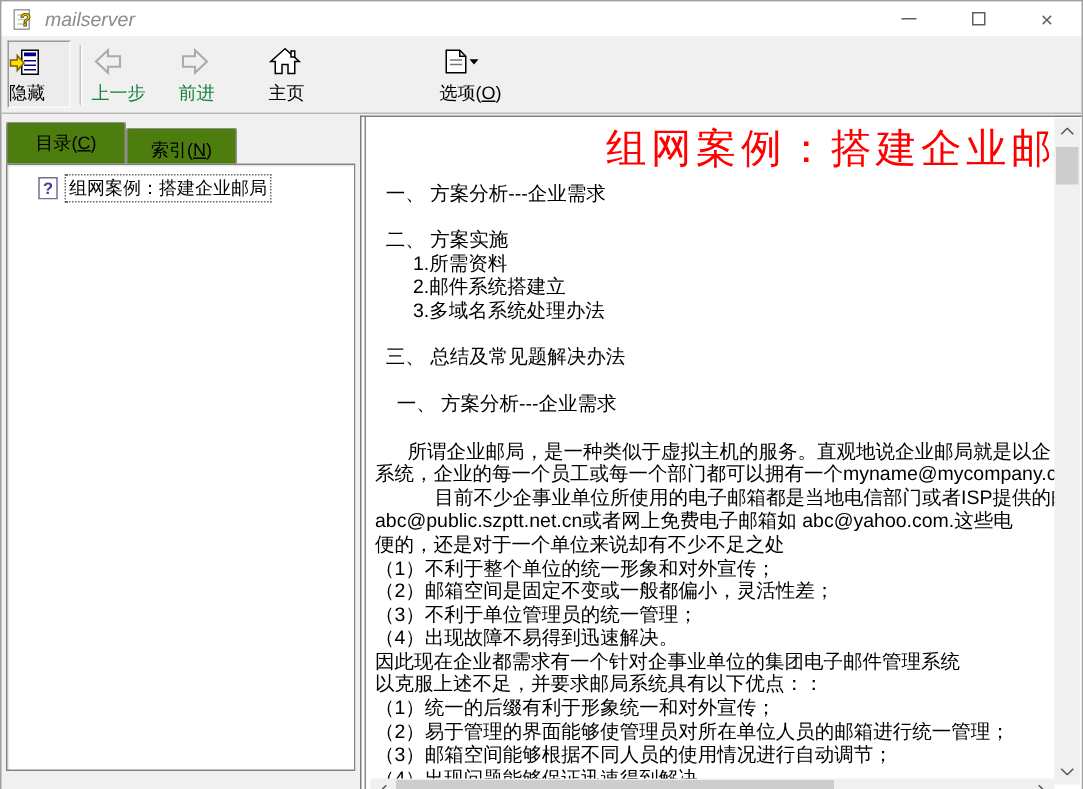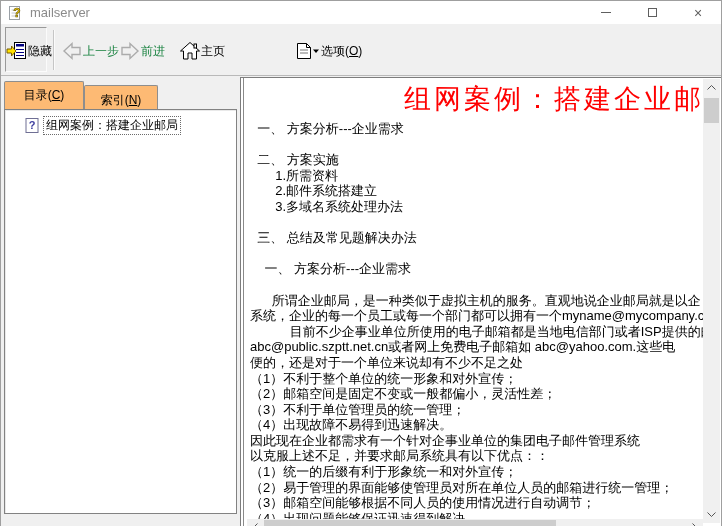--- a/index.html
+++ b/index.html
@@ -5,42 +5,42 @@
   * { margin:0; padding:0; box-sizing:border-box; }
   html,body { width:722px; height:526px; overflow:hidden; }
   body { font-family:"Liberation Sans","DejaVu Sans",sans-serif; background:#fff; }
   .window { position:relative; width:722px; height:526px; background:#f0f0f0;
             border:1px solid #9f9f9f; border-bottom:none; overflow:hidden; }
 
   
   .titlebar { position:absolute; left:0; top:0; width:100%; height:23px; background:#ffffff;
               display:flex; align-items:center; }
   .titlebar .appicon { margin-left:7px; width:16px; height:16px; flex:0 0 auto; }
-  .titlebar .title { margin-left:6px; font-size:13px; color:#8b8b8b; }
+  .titlebar .title { margin-left:6px; font-size:13px; color:#8b8b8b;font-style:italic; }
   .wincontrols { position:absolute; right:0; top:0; height:23px; display:flex; }
   .wincontrols .wbtn { width:46px; height:23px; display:flex; align-items:center; justify-content:center; }
   .glyph-min { width:10px; height:1px; background:#5f5f5f; }
   .glyph-max { width:9px; height:9px; border:1px solid #5f5f5f; background:transparent; }
   .glyph-close { font-size:14px; color:#5f5f5f; line-height:1; }
 
   
   .toolbar { position:absolute; left:0; top:23px; width:100%; height:52px; background:#f0f0f0;
              border-bottom:1px solid #b9b9b9; }
-  .tbtn { position:absolute; top:3px; height:45px; display:flex; flex-direction:row;
-          align-items:center; justify-content:flex-start; padding-top:2px; }
+  .tbtn { position:absolute; top:3px; height:45px; display:flex; flex-direction:column;
+          align-items:flex-start; justify-content:flex-start; padding-top:2px; }
   .tbtn .ticon { height:24px; display:flex; align-items:center; justify-content:center; }
   .tbtn .tlabel { font-size:12px; color:#000; margin-top:1px; white-space:nowrap; }
   .tbtn.disabled .tlabel { color:#15803d; }
   .tbtn.pressed { border:1px solid; border-color:#9a9a9a #fbfbfb #fbfbfb #9a9a9a; background:#ececec; }
   .tsep { position:absolute; left:52px; top:6px; width:1px; height:40px; background:#c6c6c6;
           box-shadow:1px 0 0 #fbfbfb; }
   .tlabel u { text-decoration:underline; }
 
   
-  .tab { position:absolute; background:#fdba74; border:1px solid #8e8e8e; border-bottom:none;
+  .tab { position:absolute; background:#4d7c0f; border:1px solid #8e8e8e; border-bottom:none;
          border-radius:2px 2px 0 0; font-size:12px; display:flex; align-items:flex-start;
          justify-content:center; padding-top:5px; }
   .tab u { text-decoration:underline; }
   .tab.active { left:3px; top:80px; width:80px; height:28px; z-index:2; }
   .tab.inactive { left:83px; top:84px; width:74px; height:24px; z-index:1;align-items:flex-end; }
   .treebox { position:absolute; left:3px; top:108px; width:233px; height:405px; background:#fff;
              border:1px solid #828282; box-shadow:inset 1px 1px 0 #e9e9e9; }
   .tree-item { position:absolute; left:20px; top:7px; display:flex; align-items:center; }
   .tree-item .ticonbox { width:15px; height:15px; }
   .tree-item .tilabel { margin-left:4px; font-size:12px; color:#000; padding:0 2px;

